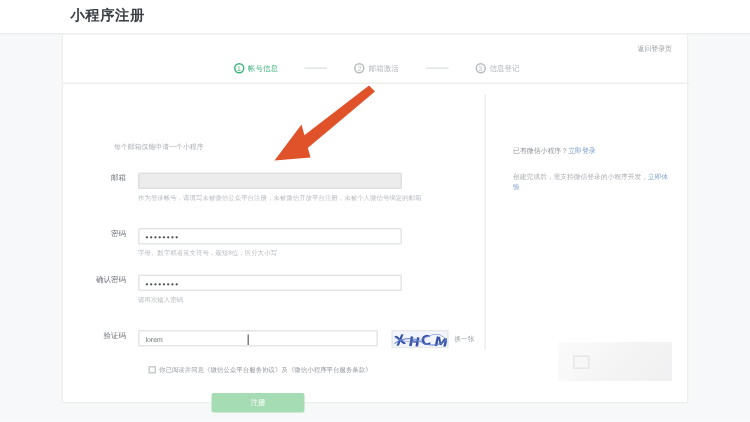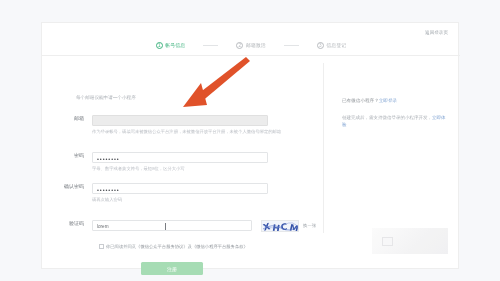--- a/index.html
+++ b/index.html
@@ -145,20 +145,23 @@
   .watermark .wm-mark{
     position:absolute;left:10px;top:9px;width:9px;height:7px;
     border:1px solid #e2e2e4;background:#f6f6f7;
   }
 </style>
 </head>
 <body>
 
 <div class="page">
 
+  <div class="topbar">
+    <div class="app-title">小程序注册</div>
+  </div>
 
   <div class="card">
 
     <div class="login-link">返回登录页</div>
 
     <div class="steps">
       <div class="step active">
         <span class="num">1</span>
         <span class="lbl">帐号信息</span>
       </div>

